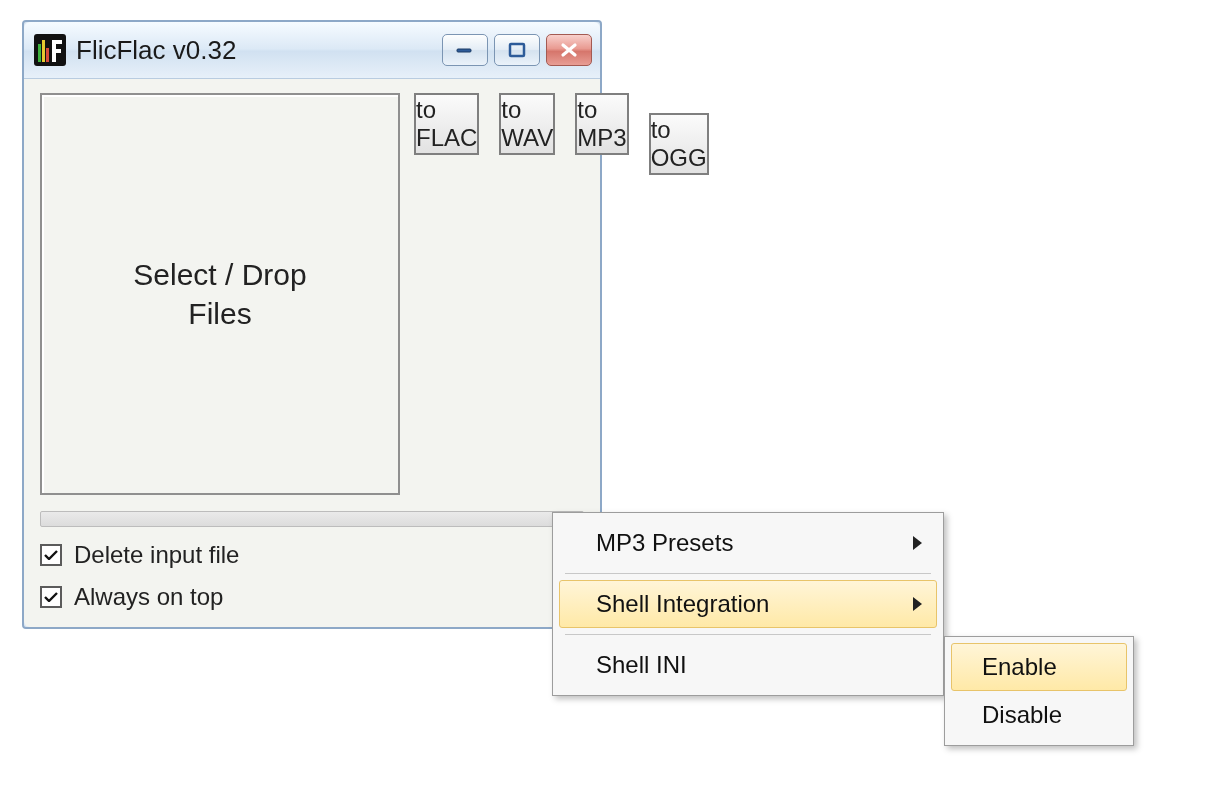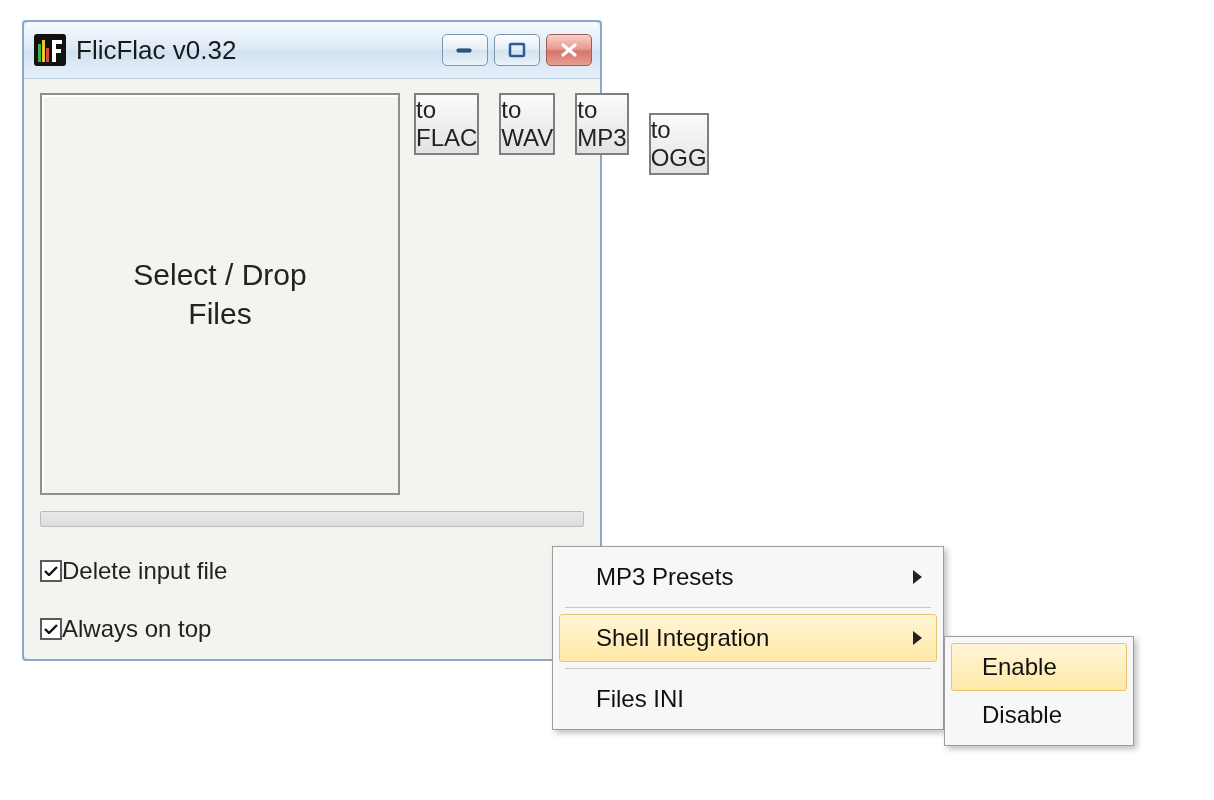--- a/index.html
+++ b/index.html
@@ -126,21 +126,22 @@
     margin-top: 16px;
     height: 14px;
     border: 1px solid #bcbcbc;
     background: linear-gradient(#eaeaea, #dcdcdc);
     border-radius: 2px;
   }
 
   .check-row {
     display: flex;
     align-items: center;
-    margin-top: 30px;
+    gap: 12px;
+    margin-top: 14px;
     font-size: 24px;
   }
   .checkbox {
     width: 22px;
     height: 22px;
     border: 2px solid #5b5b5b;
     background: #ffffff;
     display: flex;
     align-items: center;
     justify-content: center;
@@ -155,21 +156,21 @@
   .menu {
     position: absolute;
     background: #f7f7f7;
     border: 1px solid #9d9d9d;
     box-shadow: 3px 3px 6px rgba(0,0,0,.25);
     padding: 6px 6px;
     box-sizing: border-box;
   }
   .menu.main {
     left: 552px;
-    top: 546px;
+    top: 512px;
     width: 392px;
   }
   .menu.sub {
     left: 944px;
     top: 636px;
     width: 190px;
   }
 
   .menu-item {
     height: 48px;
@@ -291,21 +292,21 @@
 <div class="menu main">
   <div class="menu-item has-sub">
     <span>MP3 Presets</span>
   </div>
   <div class="menu-sep"></div>
   <div class="menu-item has-sub highlight">
     <span>Shell Integration</span>
   </div>
   <div class="menu-sep"></div>
   <div class="menu-item">
-    <span>Files INI</span>
+    <span>Shell INI</span>
   </div>
 </div>
 
 <div class="menu sub">
   <div class="menu-item highlight">
     <span>Enable</span>
   </div>
   <div class="menu-item">
     <span>Disable</span>
   </div>

